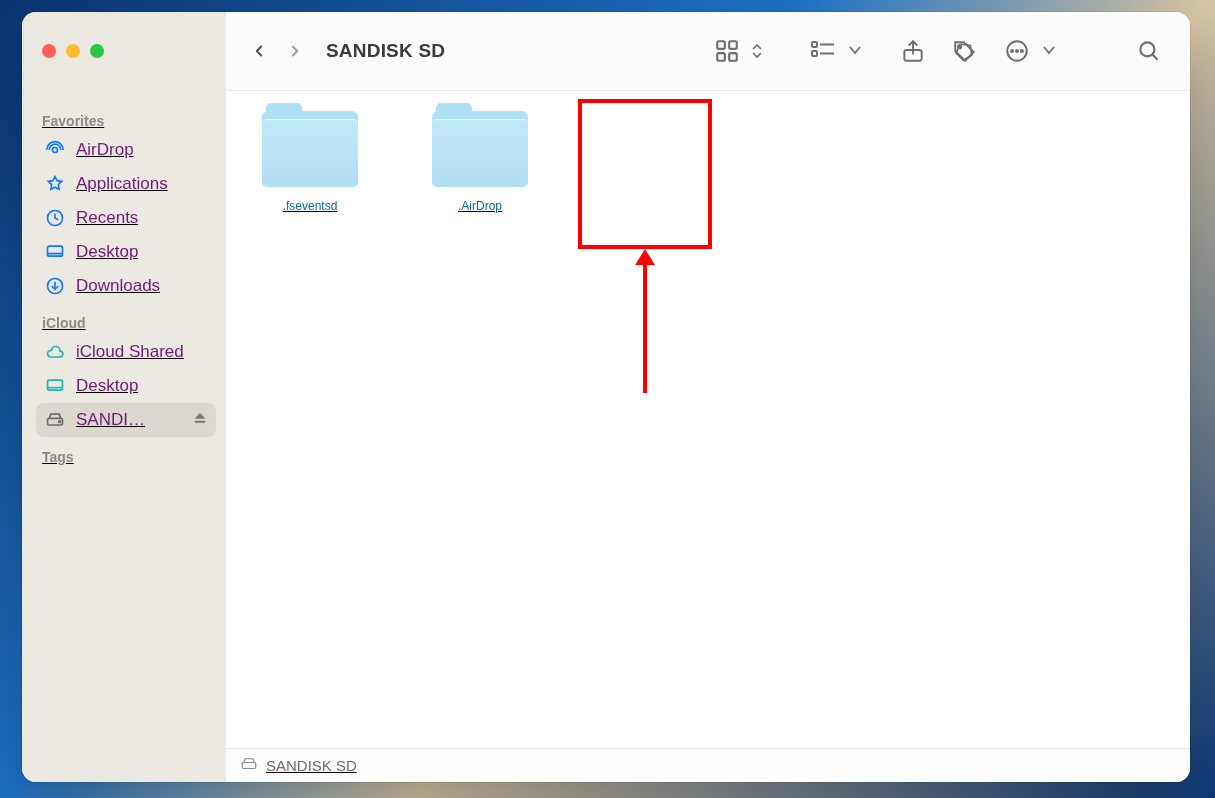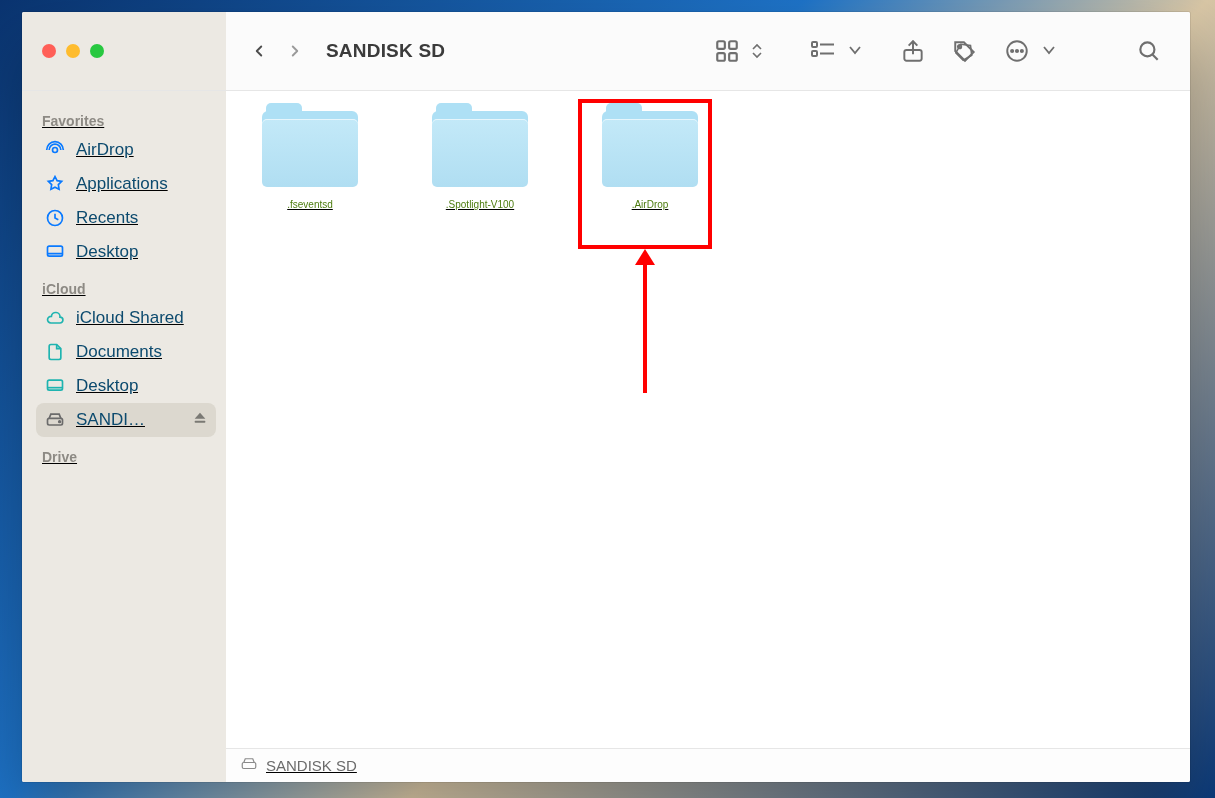--- a/index.html
+++ b/index.html
@@ -6,21 +6,21 @@
   body{
     font-family:-apple-system,"Helvetica Neue",Helvetica,Arial,sans-serif;
     background:linear-gradient(135deg,#0a3470 0%,#1e73c7 40%,#d8c6a5 60%,#0b3a7a 100%);
     display:flex;align-items:flex-start;justify-content:flex-start;
   }
   .window{
     position:relative;
     margin:12px 18px 18px 22px;
     width:1168px;height:770px;
     background:#ffffff;
-    border-radius:2px;
+    border-radius:14px;
     box-shadow:0 30px 60px rgba(0,0,0,.25),0 0 0 1px rgba(0,0,0,.08);
     overflow:hidden;
     display:flex;flex-direction:column;
   }
   
   .toolbar{
     height:78px;flex:0 0 78px;
     display:flex;align-items:center;
     border-bottom:1px solid #e6e6e6;
   }
@@ -66,21 +66,21 @@
     color:#3e3e3e;
   }
   .section-header{
     font-size:14px;color:#8d8a84;font-weight:600;
     padding:12px 0 4px 6px;
   }
   .sb-item{
     display:flex;align-items:center;gap:10px;
     height:34px;border-radius:8px;
     padding:0 8px;box-sizing:border-box;
-    font-size:17px;color:#0c4a6e;
+    font-size:17px;color:#701a75;
   }
   .sb-item .icon{width:22px;height:22px;display:flex;align-items:center;justify-content:center;color:#0a7aff;}
   .sb-item .icon.gray{color:#6b6b6b;}
   .sb-item .icon svg{width:20px;height:20px;}
   .sb-item.selected{background:#dcd8cf;justify-content:flex-end;}
   .sb-item .eject{margin-left:auto;color:#7a7974;}
   .sb-item .label{white-space:nowrap;overflow:hidden;text-overflow:ellipsis;max-width:110px;}
   
   .content{
     flex:1;display:flex;flex-direction:column;min-width:0;
@@ -105,21 +105,21 @@
   .folder-tab{
     position:absolute;left:4px;top:-8px;width:36px;height:16px;border-radius:5px 5px 0 0;
     background:#aee0f5;
   }
   .folder-front{
     position:absolute;left:0;top:8px;width:96px;height:68px;border-radius:5px;
     background:linear-gradient(#c3e9f8,#b0def2);
     box-shadow:inset 0 1px 0 rgba(255,255,255,.6);
   }
   .file-label{
-    font-size:10px;color:#4d7c0f;text-align:center;
+    font-size:12px;color:#0369a1;text-align:center;
     white-space:nowrap;
   }
   .highlight-box{
     position:absolute;border:4px solid #ff0000;box-sizing:border-box;
   }
   .highlight-arrow{
     position:absolute;width:4px;background:#ff0000;
   }
   .highlight-arrow::before{
     content:"";position:absolute;top:-14px;left:50%;transform:translateX(-50%);
@@ -269,38 +269,39 @@
       </div>
       <div class="sb-item">
         <span class="icon">
             <svg viewBox="0 0 24 24" fill="none" stroke="currentColor" stroke-width="2">
               <rect x="3" y="5" width="18" height="12" rx="2"></rect>
               <line x1="3" y1="14" x2="21" y2="14"></line>
             </svg>
           </span>
         <span class="label">Desktop</span>
       </div>
+      <div class="sb-item">
+        <span class="icon">
+            <svg viewBox="0 0 24 24" fill="none" stroke="currentColor" stroke-width="2">
+              <circle cx="12" cy="12" r="9"></circle>
+              <polyline points="8 12 12 16 16 12"></polyline>
+              <line x1="12" y1="7" x2="12" y2="16"></line>
+            </svg>
+          </span>
+        <span class="label">Downloads</span>
+      </div>
 
       <div class="section-header">iCloud</div>
       <div class="sb-item">
         <span class="icon" style="color:#1fb4b0">
             <svg viewBox="0 0 24 24" fill="none" stroke="currentColor" stroke-width="2">
               <path d="M18 18H7a4 4 0 1 1 .7-7.95A5 5 0 0 1 18 11a3.5 3.5 0 0 1 0 7z"></path>
             </svg>
           </span>
         <span class="label">iCloud Shared</span>
-      </div>
-      <div class="sb-item">
-        <span class="icon" style="color:#1fb4b0">
-            <svg viewBox="0 0 24 24" fill="none" stroke="currentColor" stroke-width="2">
-              <path d="M14 3H7a2 2 0 0 0-2 2v14a2 2 0 0 0 2 2h10a2 2 0 0 0 2-2V8z"></path>
-              <polyline points="14 3 14 8 19 8"></polyline>
-            </svg>
-          </span>
-        <span class="label">Documents</span>
       </div>
       <div class="sb-item">
         <span class="icon" style="color:#1fb4b0">
             <svg viewBox="0 0 24 24" fill="none" stroke="currentColor" stroke-width="2">
               <rect x="3" y="5" width="18" height="12" rx="2"></rect>
               <line x1="3" y1="14" x2="21" y2="14"></line>
             </svg>
           </span>
         <span class="label">Desktop</span>
       </div>
@@ -313,43 +314,35 @@
               <circle cx="17.5" cy="14" r="1" fill="currentColor"></circle>
             </svg>
           </span>
         <span class="label">SANDI…</span>
         <span class="eject"><svg width="16" height="16" viewBox="0 0 24 24" fill="currentColor">
               <path d="M12 4l8 9H4z"></path>
               <rect x="4" y="16" width="16" height="3" rx="1"></rect>
             </svg></span>
       </div>
 
-      <div class="section-header">Drive</div>
+      <div class="section-header">Tags</div>
     </div>
 
     <div class="content">
       <div class="file-grid">
 
         <div class="file-item">
           <div class="folder-icon">
             <div class="folder-tab"></div>
               <div class="folder-back"></div>
               <div class="folder-front"></div>
           </div>
           <div class="file-label">.fseventsd</div>
         </div>
 
-        <div class="file-item">
-          <div class="folder-icon">
-            <div class="folder-tab"></div>
-              <div class="folder-back"></div>
-              <div class="folder-front"></div>
-          </div>
-          <div class="file-label">.Spotlight-V100</div>
-        </div>
 
         <div class="file-item">
           <div class="folder-icon">
             <div class="folder-tab"></div>
               <div class="folder-back"></div>
               <div class="folder-front"></div>
           </div>
           <div class="file-label">.AirDrop</div>
         </div>
 

